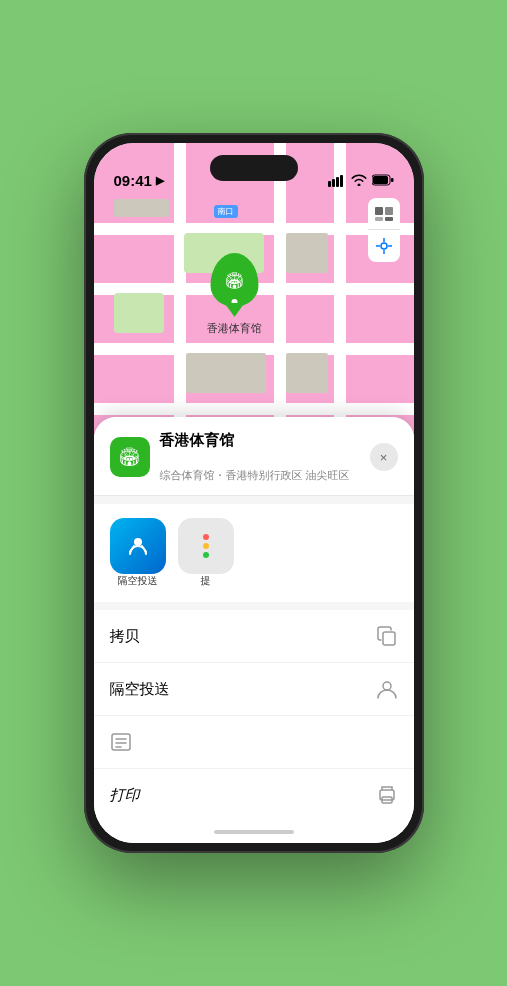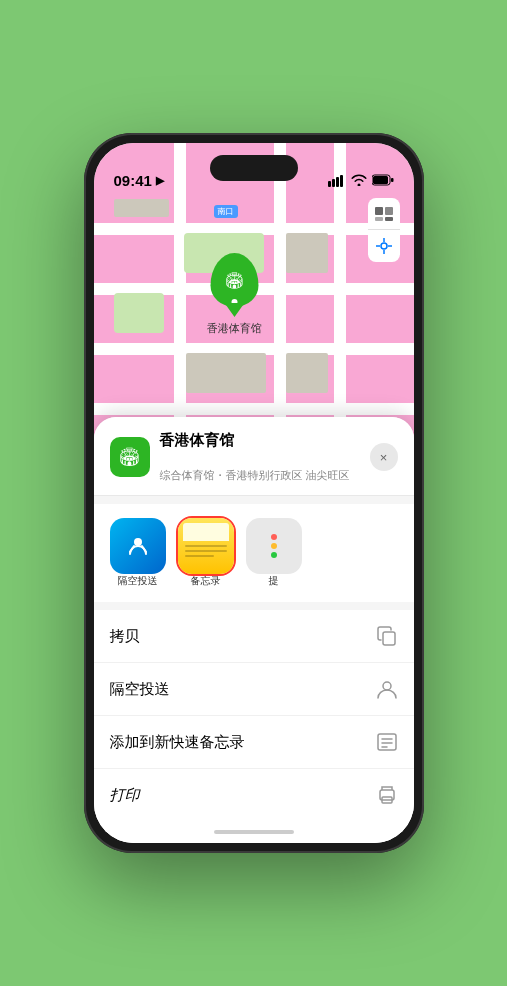--- a/index.html
+++ b/index.html
@@ -437,33 +437,20 @@
                 <path d="M6 22c0-4.4 3.6-8 8-8s8 3.6 8 8" stroke="white" stroke-width="2" fill="none" stroke-linecap="round"></path>
                 <path d="M10 14l-4 6" stroke="white" stroke-width="2" stroke-linecap="round"></path>
                 <path d="M18 14l4 6" stroke="white" stroke-width="2" stroke-linecap="round"></path>
               </svg>
           </div>
           <span class="share-label">隔空投送</span>
         </div>
 
 
 
-        <div class="share-item">
-          <div class="share-icon-wrap" style="outline: 2.5px solid #ff3b30; border-radius: 14px;">
-            <div style="width:56px; height:56px; border-radius:14px; background:linear-gradient(180deg, #ffe55a 0%, #ffc200 100%); display:flex; flex-direction:column; overflow:hidden; position:relative;">
-              <div style="background:#fffde0; height:18px; margin:5px 5px 0; border-radius:3px 3px 0 0;"></div>
-              <div style="padding:4px 7px; display:flex; flex-direction:column; gap:3px;">
-                <div style="height:2px; background:rgba(0,0,0,0.2); border-radius:1px;"></div>
-                <div style="height:2px; background:rgba(0,0,0,0.2); border-radius:1px;"></div>
-                <div style="height:2px; background:rgba(0,0,0,0.2); border-radius:1px; width:70%;"></div>
-              </div>
-            </div>
-          </div>
-          <span class="share-label">备忘录</span>
-        </div>
 
         <div class="share-item">
           <div class="share-icon-wrap more-bg">
             <div class="more-dots">
               <div class="more-dot" style="background:#ff5f57;"></div>
               <div class="more-dot" style="background:#febc2e;"></div>
               <div class="more-dot" style="background:#28c840;"></div>
             </div>
           </div>
           <span class="share-label">提</span>
@@ -484,21 +471,20 @@
         <div class="action-item">
           <span class="action-label">隔空投送</span>
           <svg width="22" height="22" viewBox="0 0 22 22">
               <circle cx="11" cy="8" r="4" stroke="#999" stroke-width="1.5" fill="none"></circle>
               <path d="M2 20c0-4.4 4-8 9-8s9 3.6 9 8" stroke="#999" stroke-width="1.5" fill="none" stroke-linecap="round"></path>
             </svg>
         </div>
 
 
         <div class="action-item">
-          <span class="action-label">添加到新快速备忘录</span>
           <svg width="22" height="22" viewBox="0 0 22 22">
               <rect x="2" y="3" width="18" height="16" rx="2" stroke="#999" stroke-width="1.5" fill="none"></rect>
               <line x1="6" y1="8" x2="16" y2="8" stroke="#999" stroke-width="1.5" stroke-linecap="round"></line>
               <line x1="6" y1="12" x2="16" y2="12" stroke="#999" stroke-width="1.5" stroke-linecap="round"></line>
               <line x1="6" y1="16" x2="11" y2="16" stroke="#999" stroke-width="1.5" stroke-linecap="round"></line>
             </svg>
         </div>
 
         <div class="action-item">
           <span class="action-label">打印</span>

